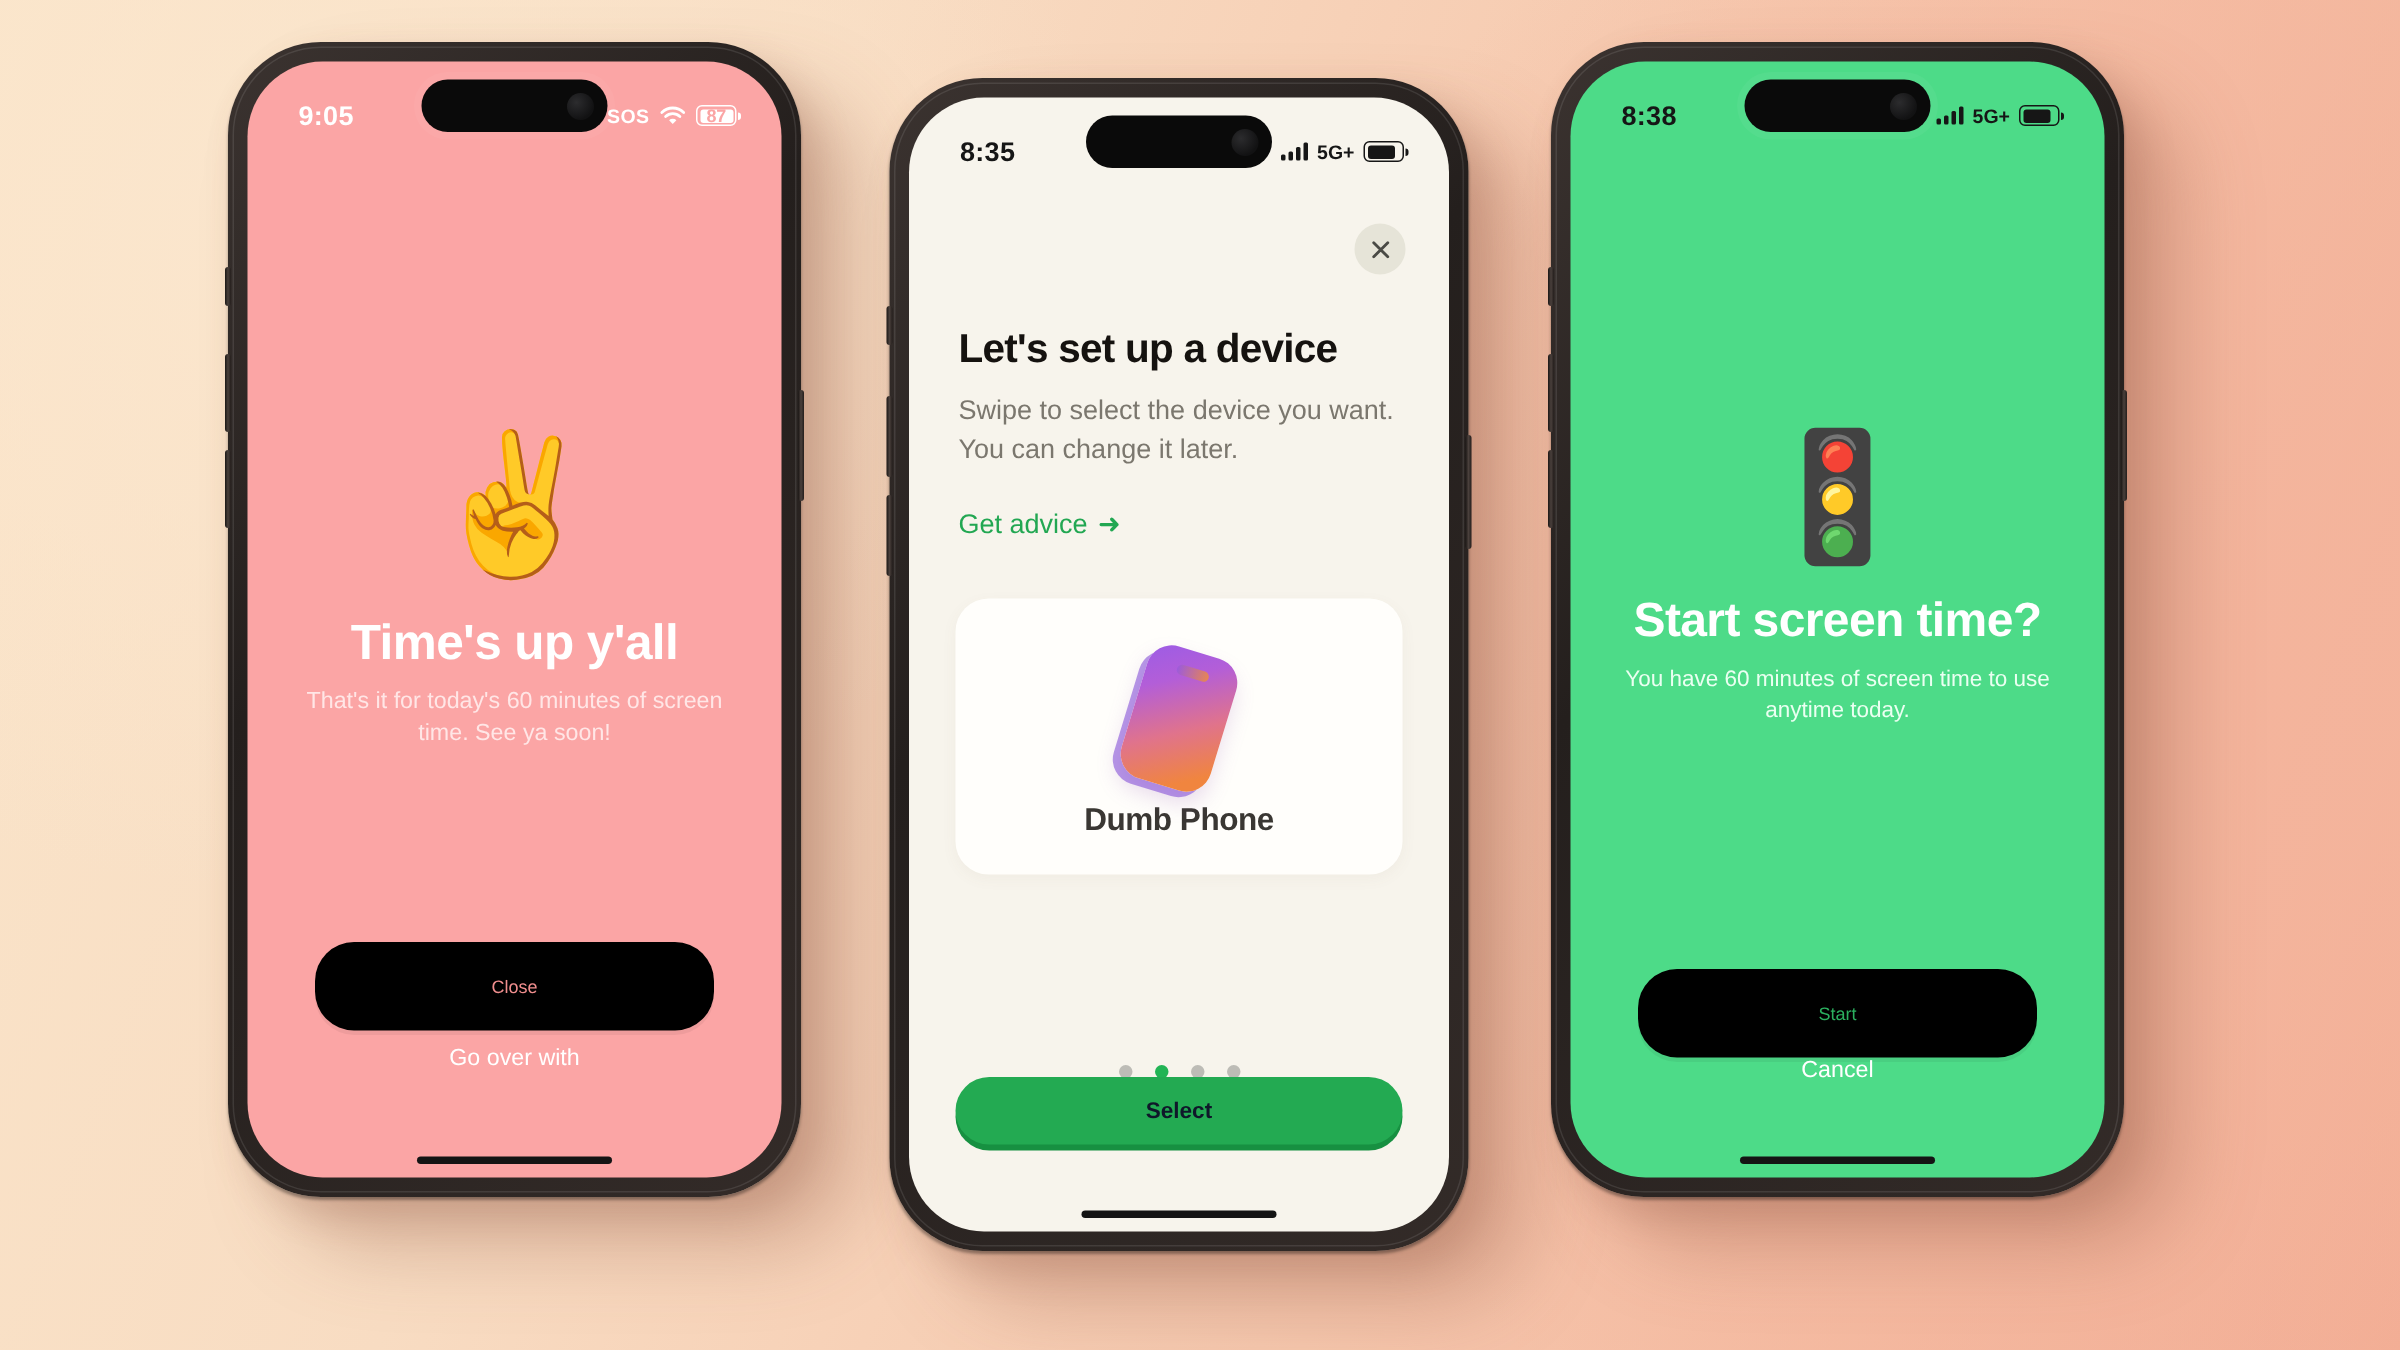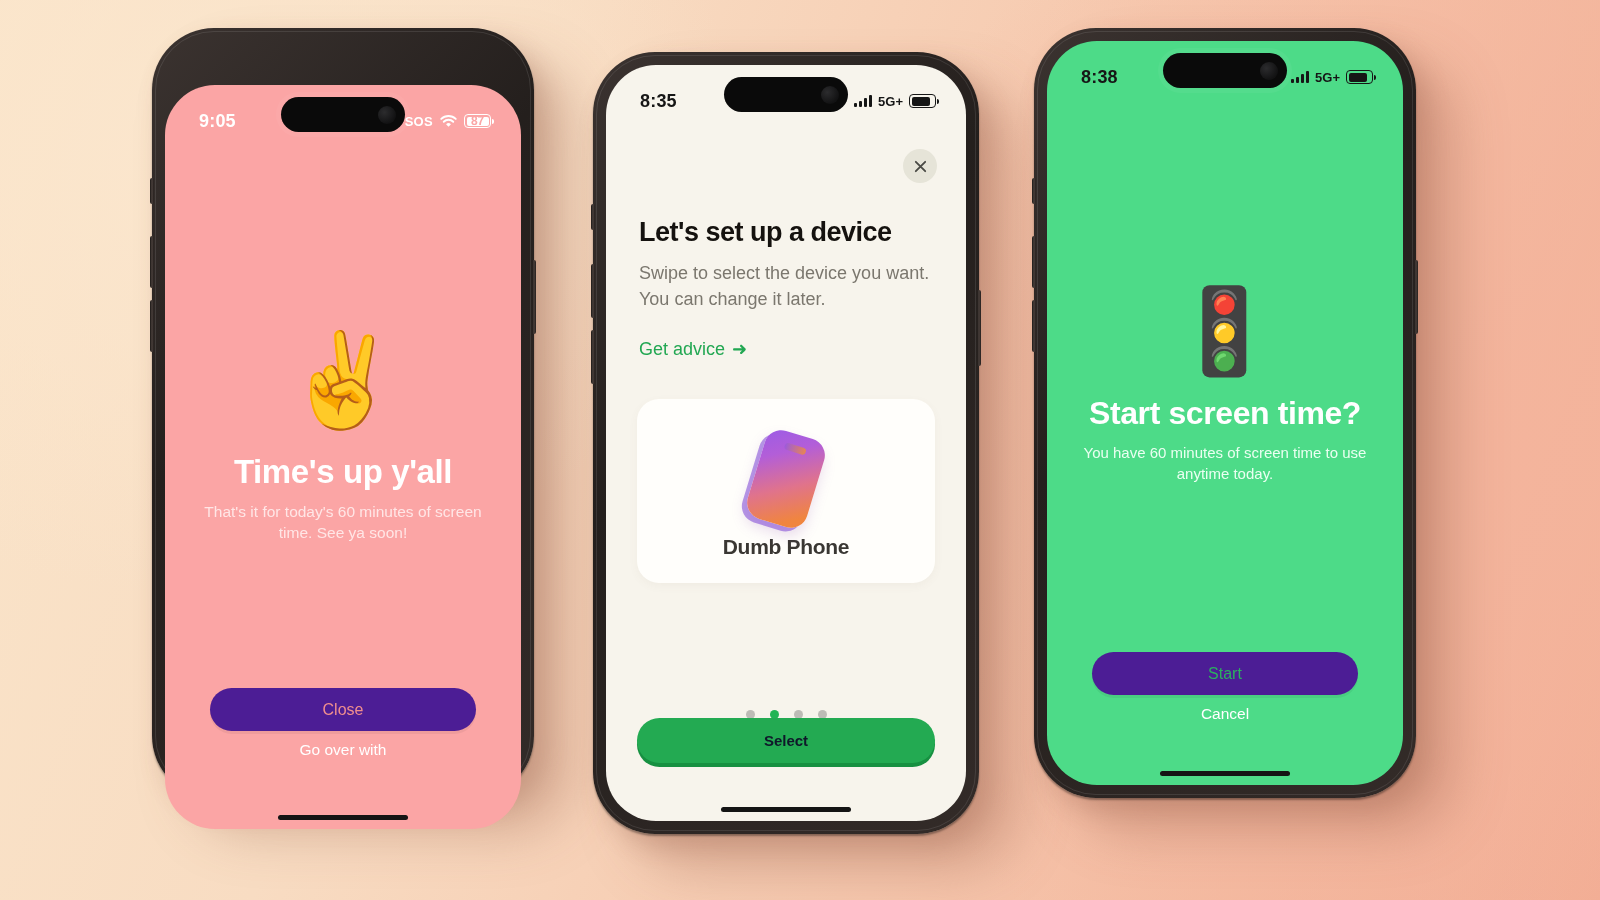--- a/index.html
+++ b/index.html
@@ -43,21 +43,21 @@
   .phone.p1 { left: 152px; top: 28px; }
   .phone.p2 { left: 593px; top: 20px; width: 386px; height: 782px; margin-top: 32px; }
   .phone.p3 { left: 1034px; top: 28px; }
 
   .screen {
     position: relative;
     width: 100%; height: 100%;
     border-radius: 50px;
     overflow: hidden;
   }
-  .screen.pink  { background: #fba5a5; margin-top: 44px; }
+  .screen.pink  { background: #fba5a5; }
   .screen.cream { background: #f7f4ec; }
   .screen.green { background: #4ddb88; text-decoration: underline; }
 
   
   .btn-side {
     position: absolute;
     background: linear-gradient(90deg,#1b1715,#4a403c,#241e1c);
     border-radius: 2px;
   }
   .btn-left  { left: -2px; width: 4px; }
@@ -144,24 +144,24 @@
   .s1-sub {
     margin-top: 10px;
     font-size: 15.5px; line-height: 1.38; color: #ffe6e6;
     text-align: center; max-width: 290px;
   }
   .s1-actions {
     position: absolute; left: 0; right: 0; bottom: 70px;
     display: flex; flex-direction: column; align-items: center; gap: 10px;
   }
   .pill-white {
-    width: 266px; height: 43px; border-radius: 26px;
-    background: #4c1d95; border: none; cursor: pointer;
+    width: 266px; height: 59px; border-radius: 26px;
+    background: #000000; border: none; cursor: pointer;
     display: flex; align-items: center; justify-content: center;
-    font-size: 16px; font-family: inherit;
+    font-size: 12px; font-family: inherit;
     box-shadow: 0 3px 0 rgba(0,0,0,.05);
   }
   .pill-white.pinktext { color: #f08e8e; }
   .pill-white.greentext { color: #2bb05f; }
   .link-sub {
     background: none; border: none; cursor: pointer;
     color: #fff; font-size: 15.5px; font-family: inherit;
   }
 
   
@@ -241,21 +241,21 @@
   .s3-title {
     margin-top: 22px;
     font-size: 32px; font-weight: 700; color: #fff; letter-spacing: -.4px;
   }
   .s3-sub {
     margin-top: 10px; font-size: 15px; line-height: 1.4;
     color: #eafff1; text-align: center; max-width: 300px;
   }
   .s3-actions {
     position: absolute; left: 0; right: 0; bottom: 62px;
-    display: flex; flex-direction: column; align-items: center; gap: 10px;
+    display: flex; flex-direction: column; align-items: center; 
   }
 </style>
 </head>
 <body>
 
 <div class="stage">
 
   <div class="phone p1">
     <div class="btn-side btn-left" style="top:150px;height:26px"></div>
     <div class="btn-side btn-left" style="top:208px;height:52px"></div>

